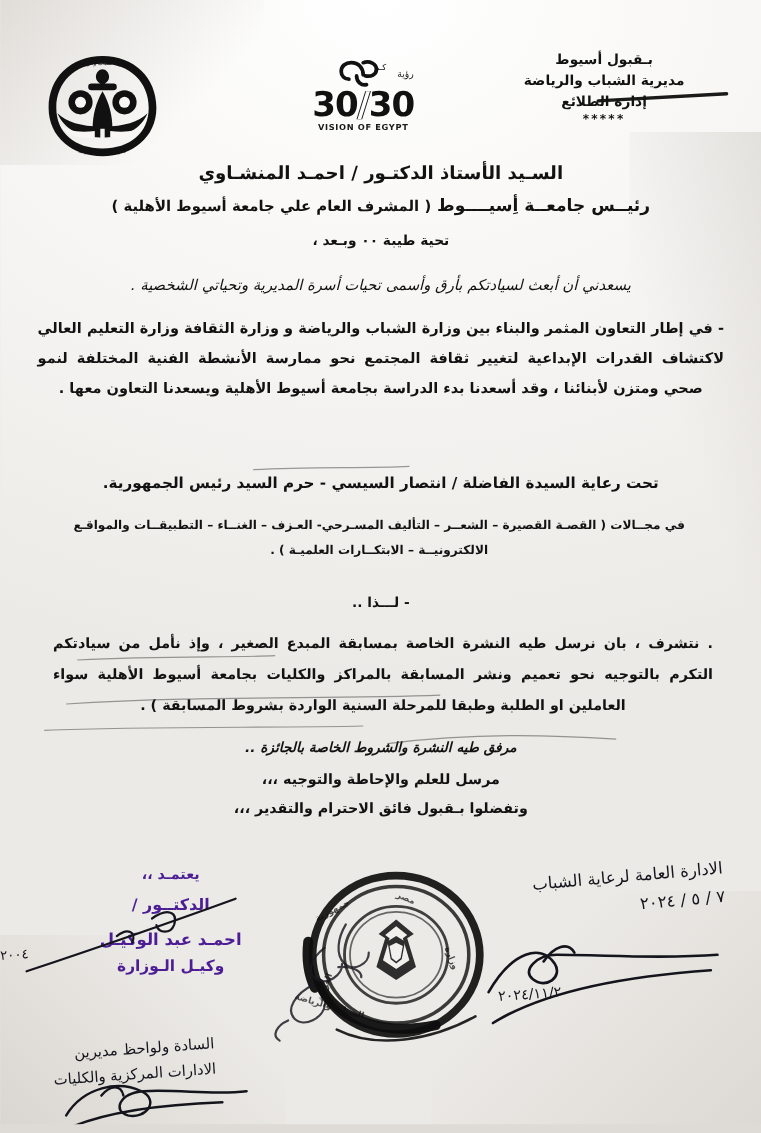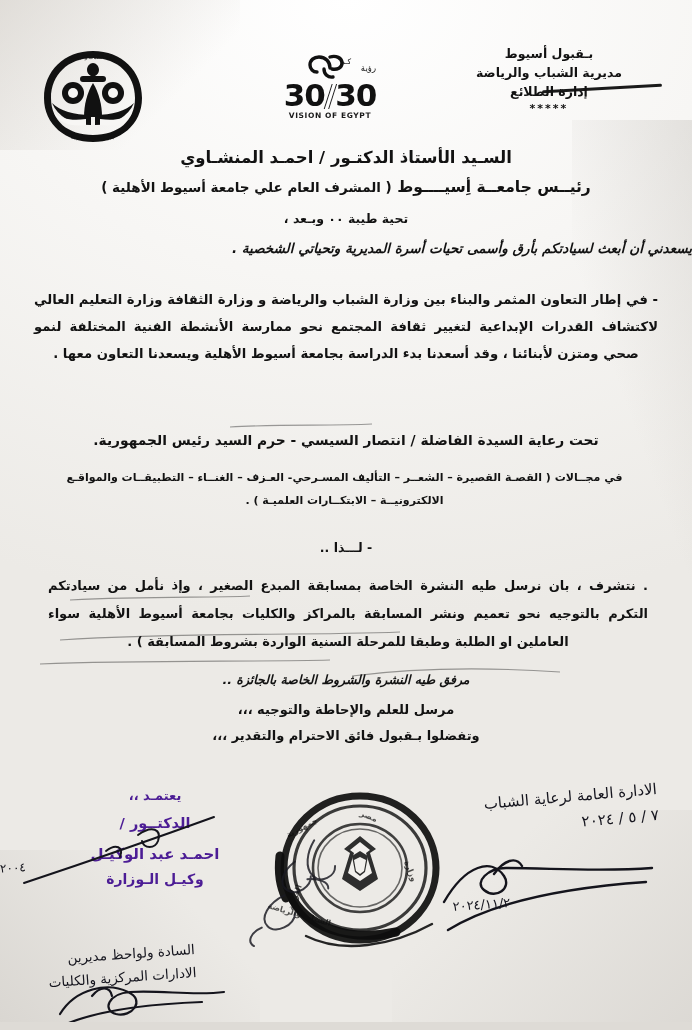--- a/index.html
+++ b/index.html
@@ -52,21 +52,21 @@
     border-radius:2px;transform:rotate(-3.2deg);}
 
   
   .ar{font-family:"DejaVu Sans","Liberation Sans",sans-serif;color:#121212;}
   .l{position:absolute;width:100%;}
 
   .addr1{top:148px;text-align:center;font-size:16.5px;font-weight:bold;letter-spacing:.4px;}
   .addr2{top:178px;text-align:center;font-size:15.5px;font-weight:bold;}
   .addr2 .small{font-size:13.5px;}
   .greet{top:211px;text-align:center;font-size:12.5px;font-weight:bold;}
-  .greet2{top:240px;font-size:13.5px;font-weight:bold;font-style:italic;}
+  .greet2{top:252px;text-align:center;font-size:13.5px;font-weight:normal;font-style:italic;}
 
   .para1{position:absolute;top:286px;right:34px;width:624px;
     font-size:13.2px;font-weight:bold;line-height:2.05;text-align:justify;
     text-align-last:center;}
 
   .sec1{top:396px;text-align:center;font-size:14.5px;font-weight:bold;letter-spacing:.5px;}
   .sec2{top:432px;text-align:center;font-size:13.8px;font-weight:bold;}
   .sec3{position:absolute;top:466px;right:40px;width:615px;font-size:11px;font-weight:bold;
     line-height:2.1;text-align:center;}
   .litha{top:540px;text-align:center;font-size:12.5px;font-weight:bold;}

